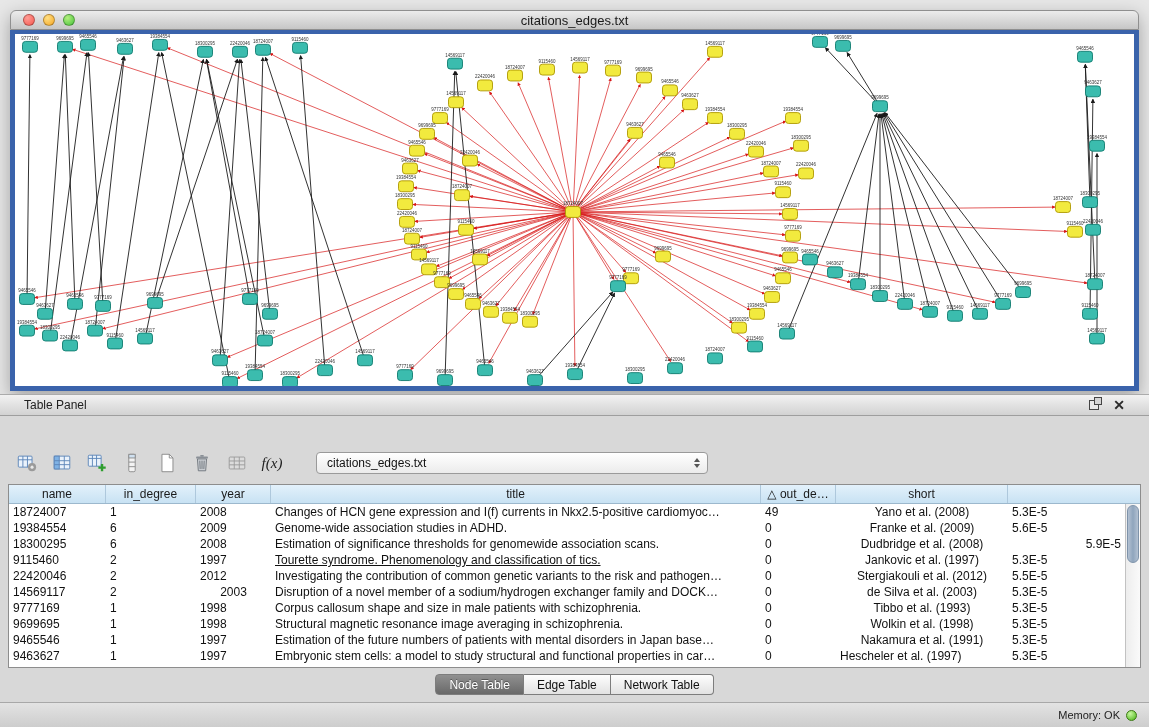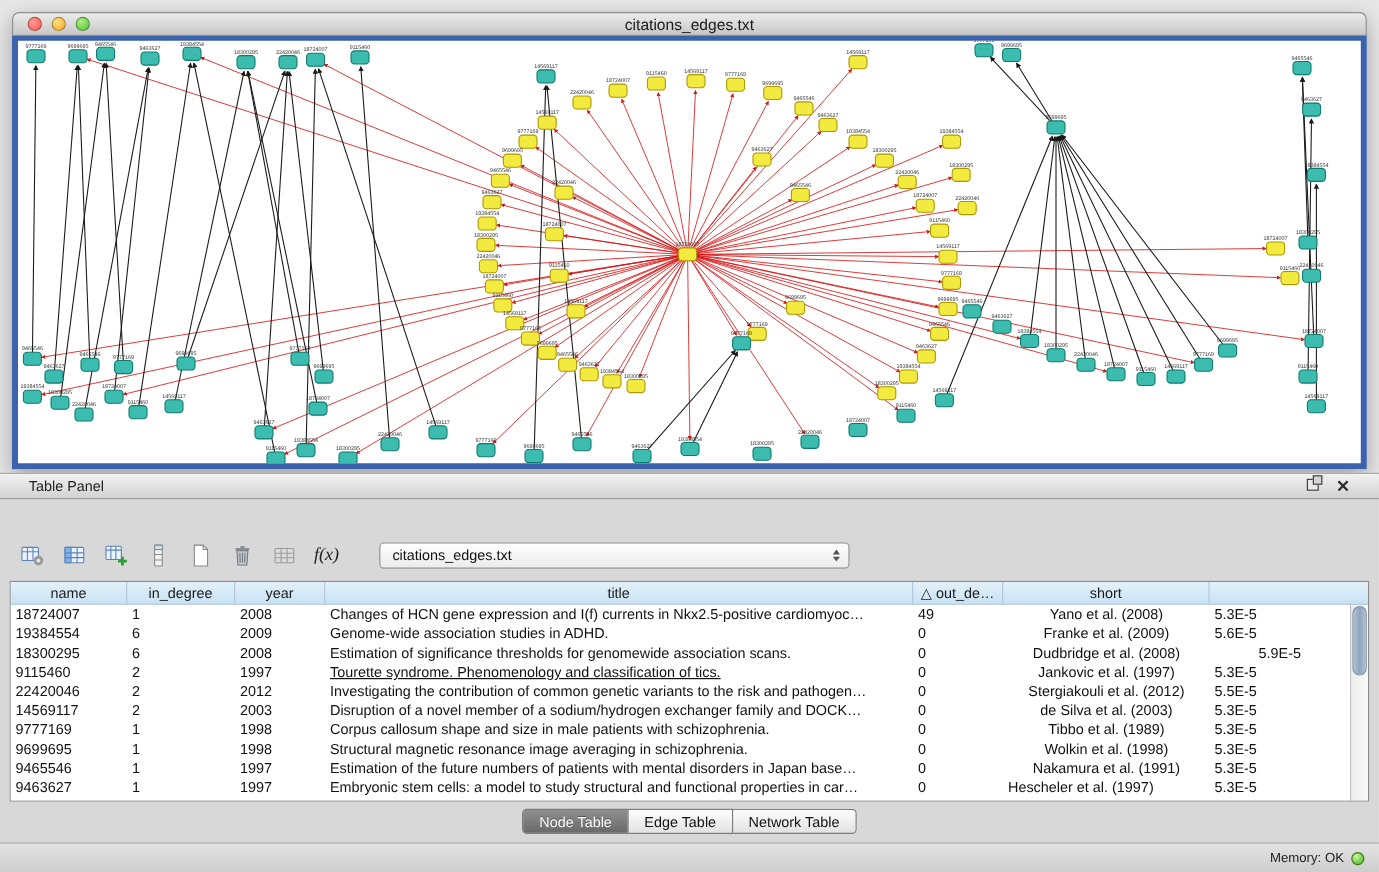--- a/index.html
+++ b/index.html
@@ -522,21 +522,21 @@
             <div class="td" style="width: 172px; text-align: center;">Franke et al. (2009)</div>
             <div class="td" style="flex: 1 1 0%; text-align: left;">5.6E-5</div>
           </div>
           <div class="trow">
             <div class="td" style="width: 97px; text-align: left;">18300295</div>
             <div class="td" style="width: 90px; text-align: left;">6</div>
             <div class="td" style="width: 75px; text-align: left;">2008</div>
             <div class="td" style="width: 490px; text-align: left;">Estimation of significance thresholds for genomewide association scans.</div>
             <div class="td" style="width: 75px; text-align: left;">0</div>
             <div class="td" style="width: 172px; text-align: center;">Dudbridge et al. (2008)</div>
-            <div class="td" style="flex: 1 1 0%; text-align: center;">5.9E-5</div>
+            <div class="td" style="flex: 1 1 0%; text-align: right;">5.9E-5</div>
           </div>
           <div class="trow">
             <div class="td" style="width: 97px; text-align: left;">9115460</div>
             <div class="td" style="width: 90px; text-align: left;">2</div>
             <div class="td" style="width: 75px; text-align: left;">1997</div>
             <div class="td" style="width: 490px; text-align: left; text-decoration: underline;">Tourette syndrome. Phenomenology and classification of tics.</div>
             <div class="td" style="width: 75px; text-align: left;">0</div>
             <div class="td" style="width: 172px; text-align: center;">Jankovic et al. (1997)</div>
             <div class="td" style="flex: 1 1 0%; text-align: left;">5.3E-5</div>
           </div>
@@ -545,33 +545,33 @@
             <div class="td" style="width: 90px; text-align: left;">2</div>
             <div class="td" style="width: 75px; text-align: left;">2012</div>
             <div class="td" style="width: 490px; text-align: left;">Investigating the contribution of common genetic variants to the risk and pathogen…</div>
             <div class="td" style="width: 75px; text-align: left;">0</div>
             <div class="td" style="width: 172px; text-align: center;">Stergiakouli et al. (2012)</div>
             <div class="td" style="flex: 1 1 0%; text-align: left;">5.5E-5</div>
           </div>
           <div class="trow">
             <div class="td" style="width: 97px; text-align: left;">14569117</div>
             <div class="td" style="width: 90px; text-align: left;">2</div>
-            <div class="td" style="width: 75px; text-align: left;">2003</div>
+            <div class="td" style="width: 75px; text-align: center;">2003</div>
             <div class="td" style="width: 490px; text-align: left;">Disruption of a novel member of a sodium/hydrogen exchanger family and DOCK…</div>
             <div class="td" style="width: 75px; text-align: left;">0</div>
             <div class="td" style="width: 172px; text-align: center;">de Silva et al. (2003)</div>
             <div class="td" style="flex: 1 1 0%; text-align: left;">5.3E-5</div>
           </div>
           <div class="trow">
             <div class="td" style="width: 97px; text-align: left;">9777169</div>
             <div class="td" style="width: 90px; text-align: left;">1</div>
             <div class="td" style="width: 75px; text-align: left;">1998</div>
             <div class="td" style="width: 490px; text-align: left;">Corpus callosum shape and size in male patients with schizophrenia.</div>
             <div class="td" style="width: 75px; text-align: left;">0</div>
-            <div class="td" style="width: 172px; text-align: center;">Tibbo et al. (1989)</div>
+            <div class="td" style="width: 172px; text-align: center;">Tibbo et al. (1993)</div>
             <div class="td" style="flex: 1 1 0%; text-align: left;">5.3E-5</div>
           </div>
           <div class="trow">
             <div class="td" style="width: 97px; text-align: left;">9699695</div>
             <div class="td" style="width: 90px; text-align: left;">1</div>
             <div class="td" style="width: 75px; text-align: left;">1998</div>
             <div class="td" style="width: 490px; text-align: left;">Structural magnetic resonance image averaging in schizophrenia.</div>
             <div class="td" style="width: 75px; text-align: left;">0</div>
             <div class="td" style="width: 172px; text-align: center;">Wolkin et al. (1998)</div>
             <div class="td" style="flex: 1 1 0%; text-align: left;">5.3E-5</div>

